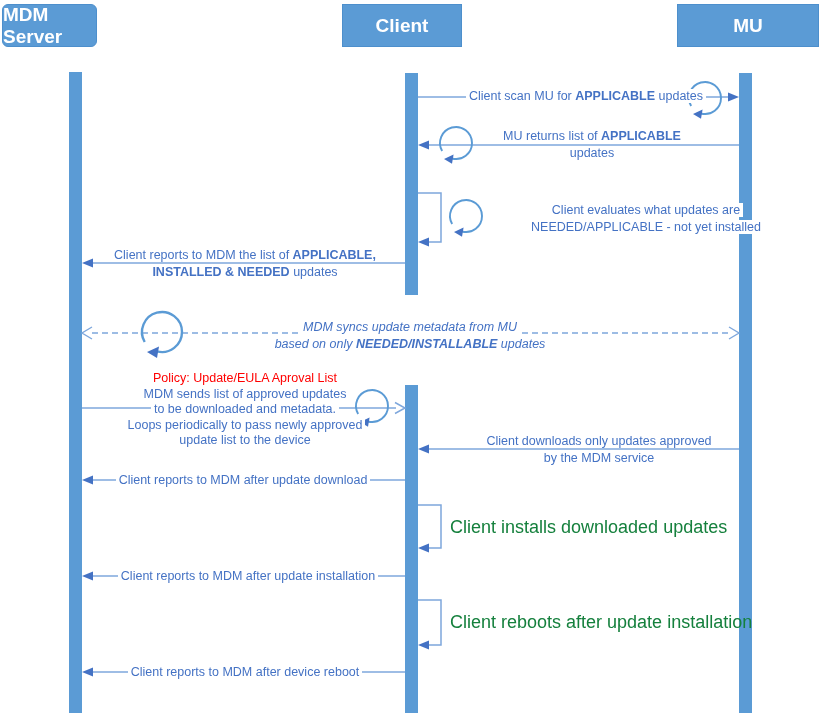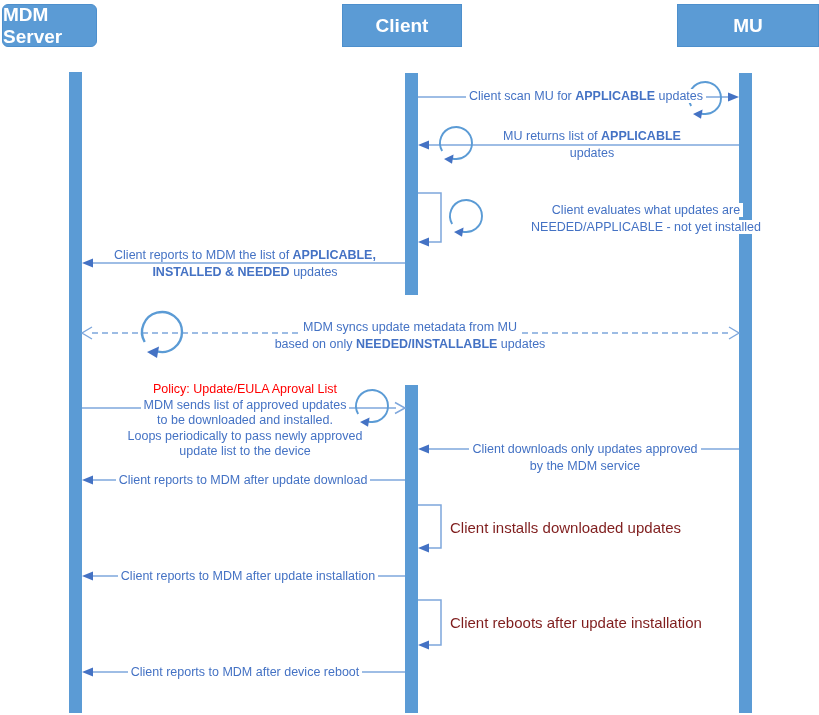--- a/index.html
+++ b/index.html
@@ -16,21 +16,21 @@
   svg.overlay{position:absolute;left:0;top:0;}
   .msg{
     position:absolute;text-align:center;font-size:12.5px;line-height:17px;color:#4472C4;
   }
   .msg .ln{white-space:nowrap;}
   .lnbg{background:#fff;padding:0 3px;}
   .msg b{font-weight:bold;}
   .red{color:#FF0000;}
   .policy{line-height:15.5px;}
   .msg-left{
-    position:absolute;font-size:15px;line-height:17px;color:#7f1d1d;white-space:nowrap;
+    position:absolute;font-size:18px;line-height:17px;color:#15803d;white-space:nowrap;
   }
 </style>
 </head>
 <body>
 
 <div id="stage">
 
   <div class="lifeline" style="left:69px;top:72px;height:641px;"></div>
   <div class="lifeline" style="left:405px;top:73px;height:222px;"></div>
   <div class="lifeline" style="left:405px;top:385px;height:328px;"></div>
@@ -127,34 +127,34 @@
   <div class="msg" style="left:442px;top:202px;width:320px;padding-left:44px;">
     <div class="ln"><span class="lnbg">Client evaluates what updates are</span></div>
     <div class="ln"><span class="lnbg">NEEDED/APPLICABLE - not yet installed</span></div>
   </div>
 
   <div class="msg" style="left:85px;top:247px;width:320px;">
     <div class="ln"><span class="lnbg"><span>Client reports to MDM the list of </span><b>APPLICABLE,</b></span></div>
     <div class="ln"><span class="lnbg"><b>INSTALLED &amp; NEEDED</b><span> updates</span></span></div>
   </div>
 
-  <div class="msg" style="left:250px;top:319px;width:320px;">
+  <div class="msg" style="left:250px;top:319px;width:320px;font-style:italic;">
     <div class="ln"><span class="lnbg">MDM syncs update metadata from MU</span></div>
     <div class="ln"><span class="lnbg"><span>based on only </span><b>NEEDED/INSTALLABLE</b><span> updates</span></span></div>
   </div>
 
-  <div class="msg policy" style="left:85px;top:371px;width:320px;margin-top:11px;">
+  <div class="msg policy" style="left:85px;top:371px;width:320px;">
     <div class="ln red"><span class="lnbg">Policy: Update/EULA Aproval List</span></div>
     <div class="ln"><span class="lnbg">MDM sends list of approved updates</span></div>
-    <div class="ln"><span class="lnbg">to be downloaded and installed.</span></div>
+    <div class="ln"><span class="lnbg">to be downloaded and metadata.</span></div>
     <div class="ln"><span class="lnbg">Loops periodically to pass newly approved</span></div>
     <div class="ln"><span class="lnbg">update list to the device</span></div>
   </div>
 
-  <div class="msg" style="left:425px;top:433px;width:320px;margin-top:8px;">
+  <div class="msg" style="left:439px;top:433px;width:320px;">
     <div class="ln"><span class="lnbg">Client downloads only updates approved</span></div>
     <div class="ln"><span class="lnbg">by the MDM service</span></div>
   </div>
 
   <div class="msg" style="left:83px;top:472px;width:320px;">
     <div class="ln"><span class="lnbg">Client reports to MDM after update download</span></div>
   </div>
 
   <div class="msg-left" style="left:450px;top:519px;">Client installs downloaded updates</div>
 

